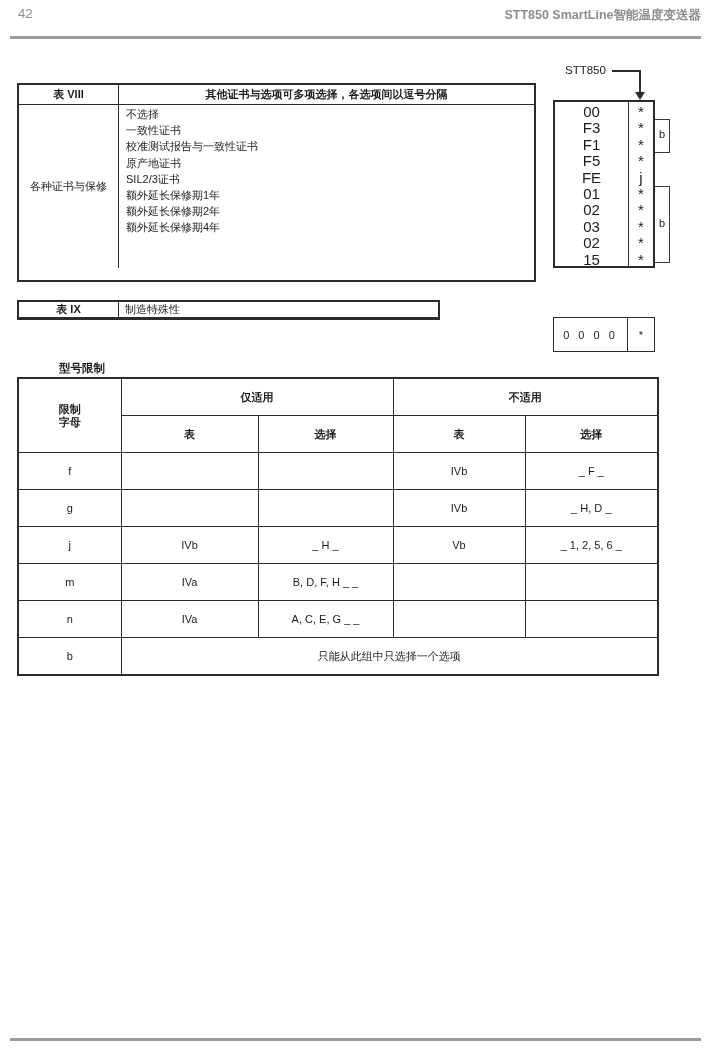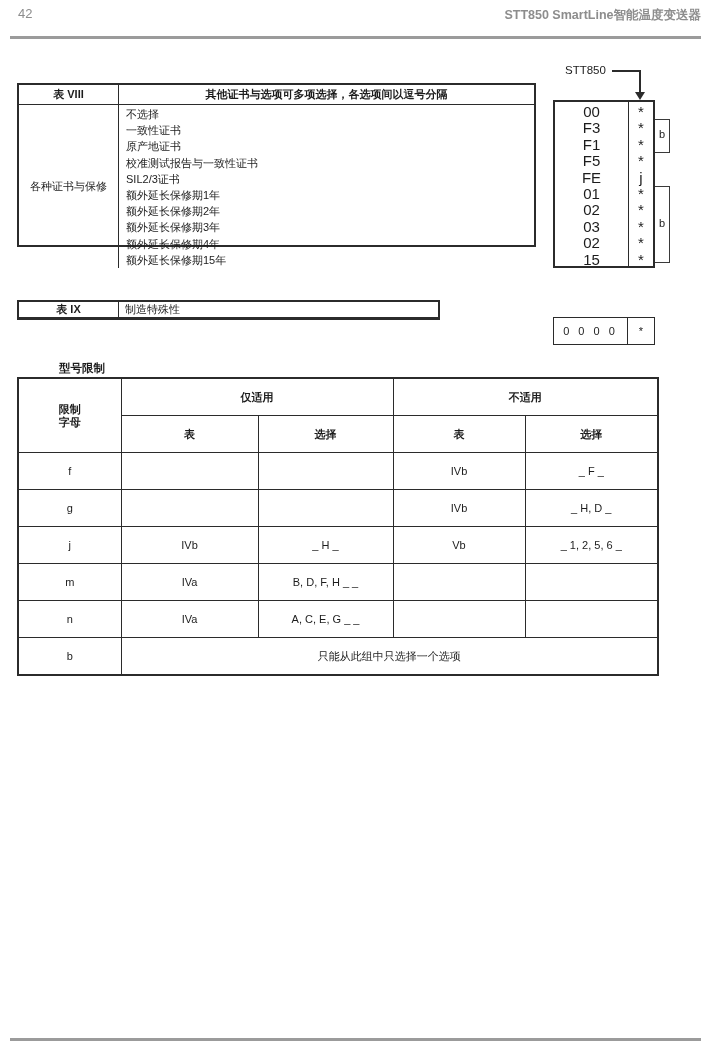--- a/index.html
+++ b/index.html
@@ -14,21 +14,21 @@
     overflow: hidden;
   }
   
   .page-num { position:absolute; left:18px; top:6px; font-size:13px; color:#8d8d8d; }
   .doc-title { position:absolute; right:10px; top:7px; font-size:12.5px; font-weight:bold; color:#8d8d8d; }
   .rule { position:absolute; left:10px; width:691px; height:2.5px; background:#9b9b9b; }
   .rule-top { top:36px; }
   .rule-bottom { top:1038px; }
 
   
-  .t8 { position:absolute; left:17px; top:83px; width:519px; height:164px; border:2px solid #2b2b2b; font-size:11px; }
+  .t8 { position:absolute; left:17px; top:83px; width:519px; height:199px; border:2px solid #2b2b2b; font-size:11px; }
   .t8-header { display:flex; height:20px; border-bottom:1.5px solid #2b2b2b; font-weight:bold; }
   .t8-h1 { width:100px; border-right:1px solid #2b2b2b; display:flex; align-items:center; justify-content:center; }
   .t8-h2 { flex:1; display:flex; align-items:center; justify-content:center; }
   .t8-body { display:flex; height:163px; }
   .t8-cat { width:100px; border-right:1px solid #2b2b2b; display:flex; align-items:center; justify-content:center; }
   .t8-options { flex:1; padding-left:7px; padding-top:1px; }
   .t8-options .opt { height:16.2px; line-height:16.2px; white-space:nowrap; }
 
   
   .code-table { position:absolute; left:553px; top:100px; width:102px; height:168px; border:2px solid #2b2b2b; display:flex; font-size:15px; }
@@ -53,21 +53,21 @@
 
   
   .t9 { position:absolute; left:17px; top:300px; width:423px; border:2px solid #2b2b2b; font-size:11px; }
   .t9-row { display:flex; height:16px; align-items:center; }
   .t9-row:first-child { border-bottom:1px solid #2b2b2b; }
   .t9-c1 { width:100px; border-right:1px solid #2b2b2b; text-align:center; height:100%; display:flex; align-items:center; justify-content:center; }
   .t9-c2 { flex:1; padding-left:6px; }
   .t9 .bold { font-weight:bold; }
 
   
-  .code-box { position:absolute; left:553px; top:317px; width:102px; height:28px; border:1.5px solid #2b2b2b; display:flex; font-size:11px; }
+  .code-box { position:absolute; left:553px; top:317px; width:102px; height:35px; border:1.5px solid #2b2b2b; display:flex; font-size:11px; }
   .code-box .val { width:74px; border-right:1px solid #2b2b2b; display:flex; align-items:center; justify-content:center; letter-spacing:3px; }
   .code-box .mark { flex:1; display:flex; align-items:center; justify-content:center; }
 
   
   .restr-title { position:absolute; left:17px; top:361px; font-size:11.5px; font-weight:bold;margin-left:42px; }
   table.restr { position:absolute; left:17px; top:377px; width:640px; border-collapse:collapse; font-size:11px;
                 border:2px solid #2b2b2b; table-layout:fixed; }
   table.restr td { border:1px solid #2b2b2b; height:15px; text-align:center; padding:12px; line-height:12px; }
   table.restr td.hdr { font-weight:bold; }
   table.restr td.two-line div { line-height:13px; }
@@ -89,28 +89,26 @@
   <div class="t8">
     <div class="t8-header">
       <div class="t8-h1">表 VIII</div>
       <div class="t8-h2">其他证书与选项可多项选择，各选项间以逗号分隔</div>
     </div>
     <div class="t8-body">
       <div class="t8-cat">各种证书与保修</div>
       <div class="t8-options">
         <div class="opt">不选择</div>
         <div class="opt">一致性证书</div>
+        <div class="opt">校准测试报告与一致性证书</div>
         <div class="opt">原产地证书</div>
-        <div class="opt">校准测试报告与一致性证书</div>
         <div class="opt">SIL2/3证书</div>
         <div class="opt">额外延长保修期1年</div>
         <div class="opt">额外延长保修期2年</div>
-        <div class="opt">额外延长保修期3年</div>
         <div class="opt">额外延长保修期4年</div>
-        <div class="opt">额外延长保修期15年</div>
       </div>
     </div>
   </div>
 
   <div class="code-table">
     <div class="code-col">
       <div>00</div>
       <div>F3</div>
       <div>F1</div>
       <div>F5</div>

